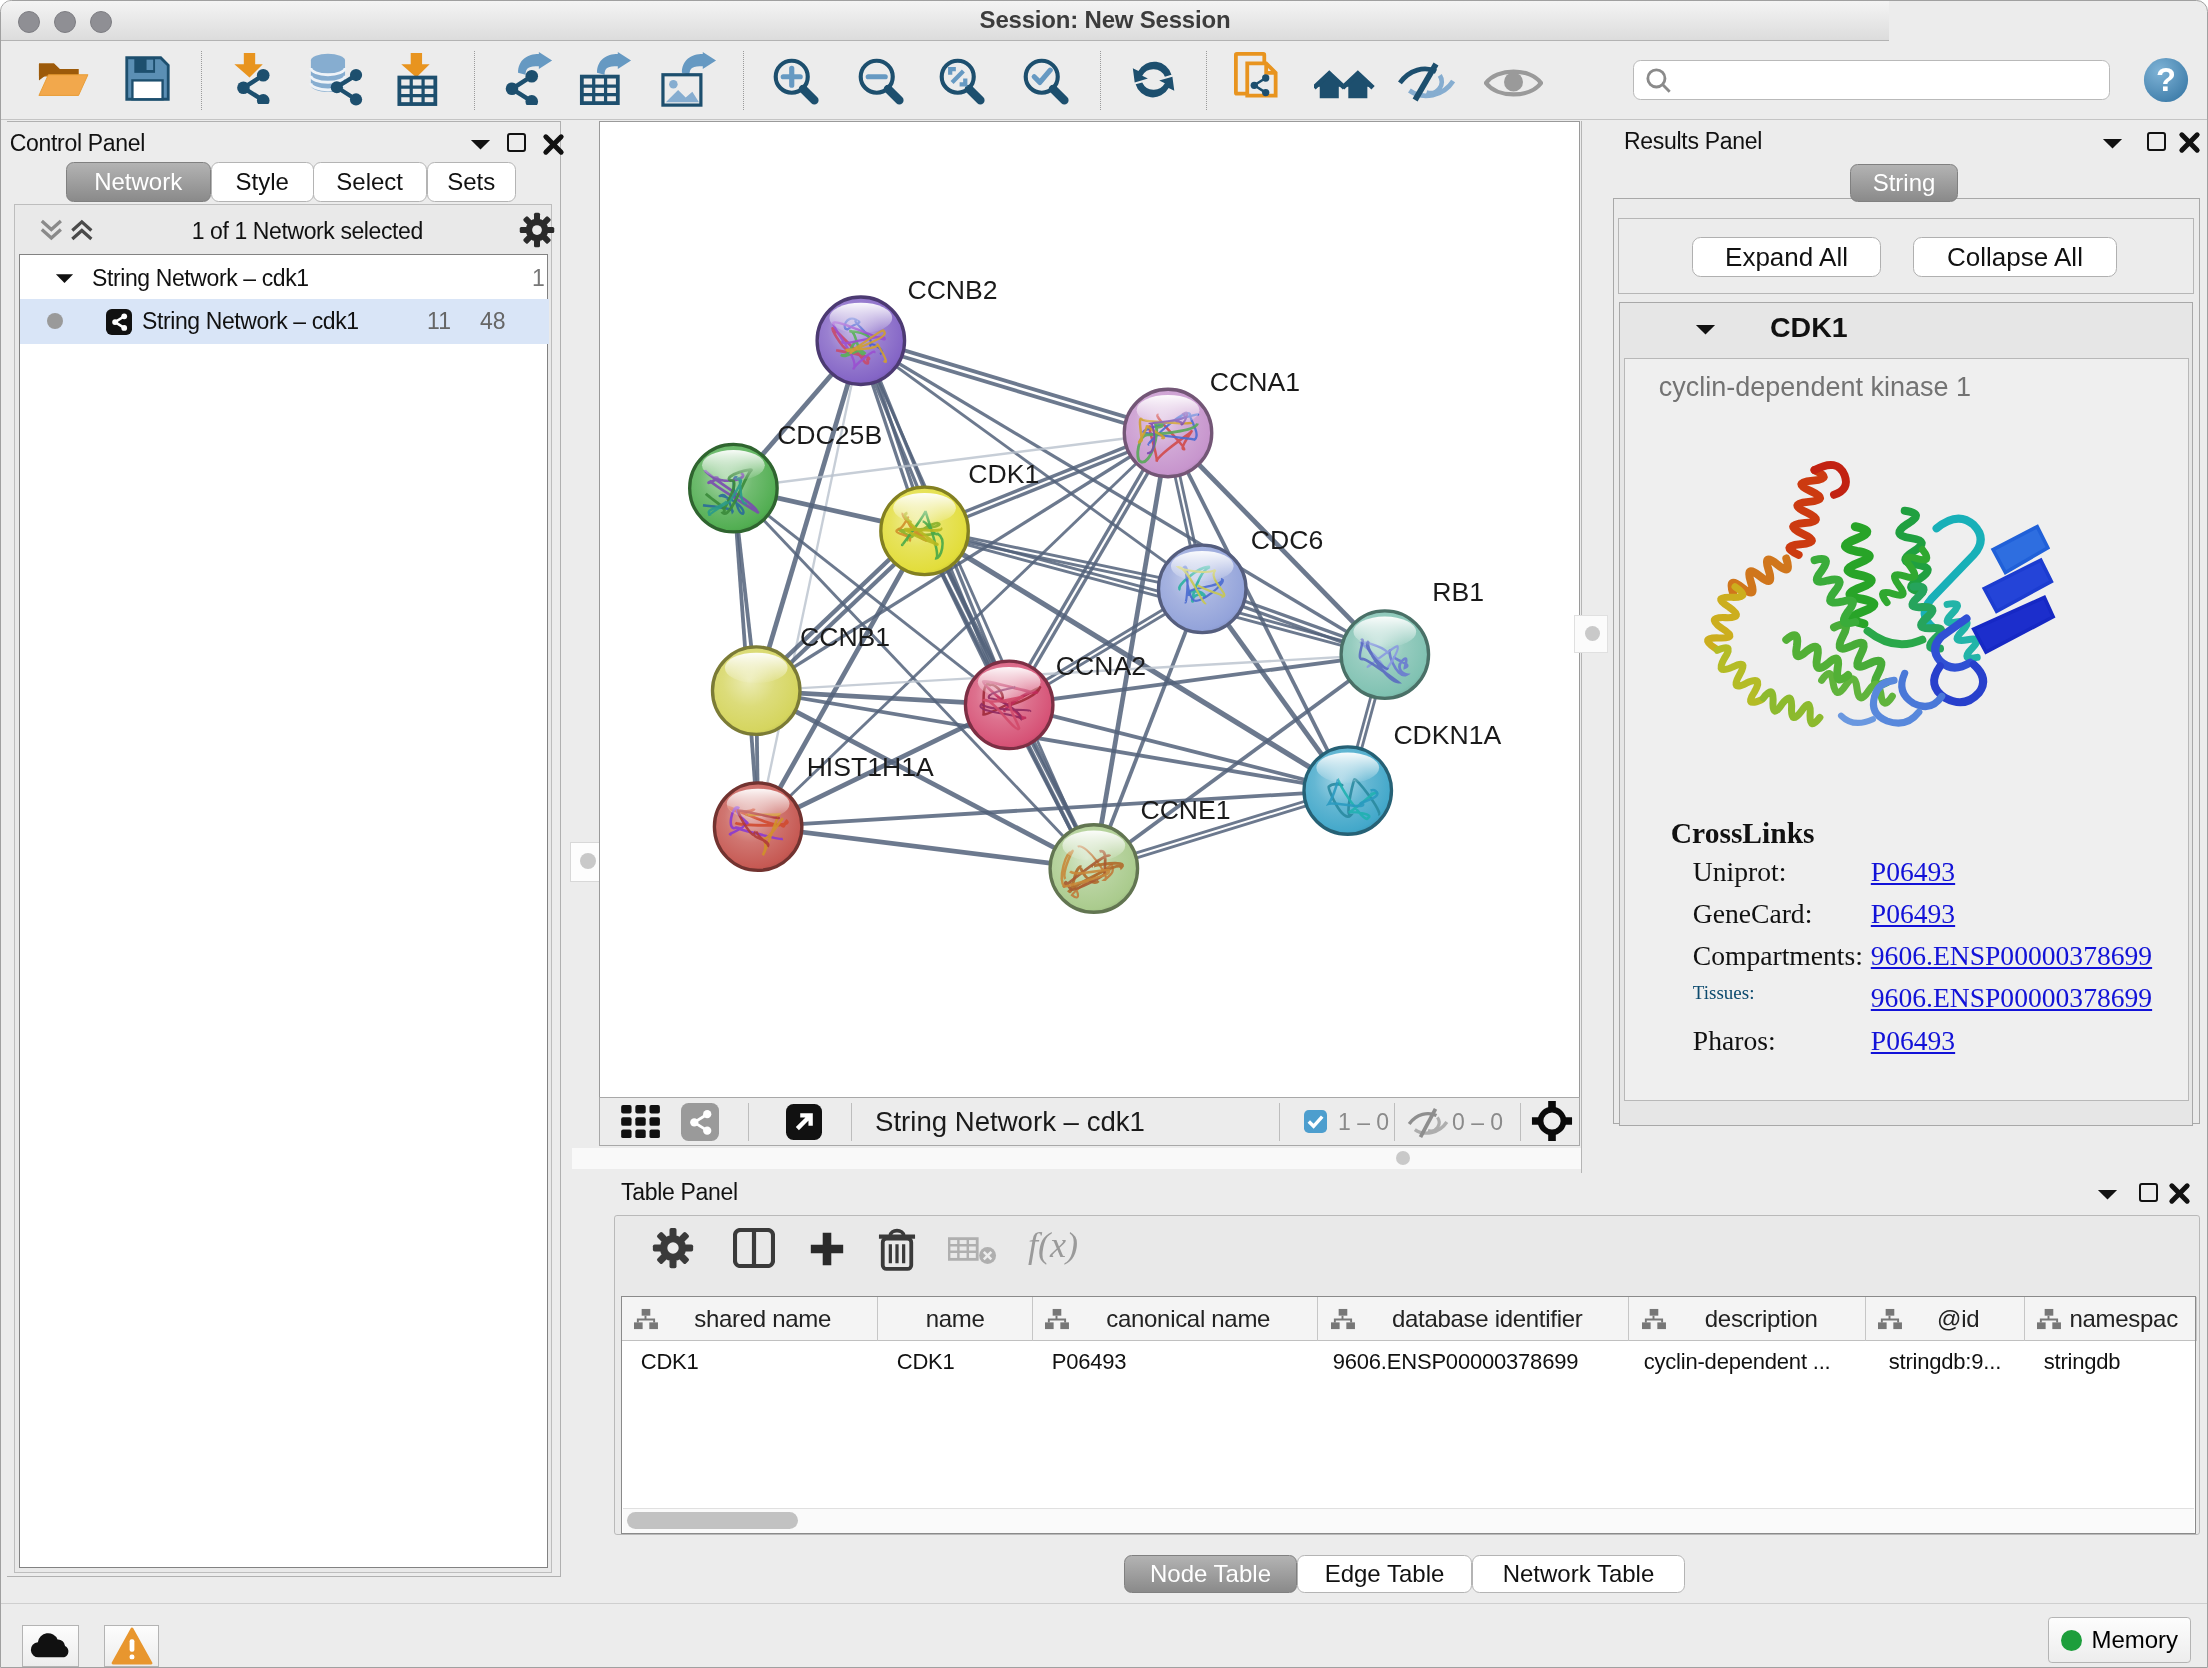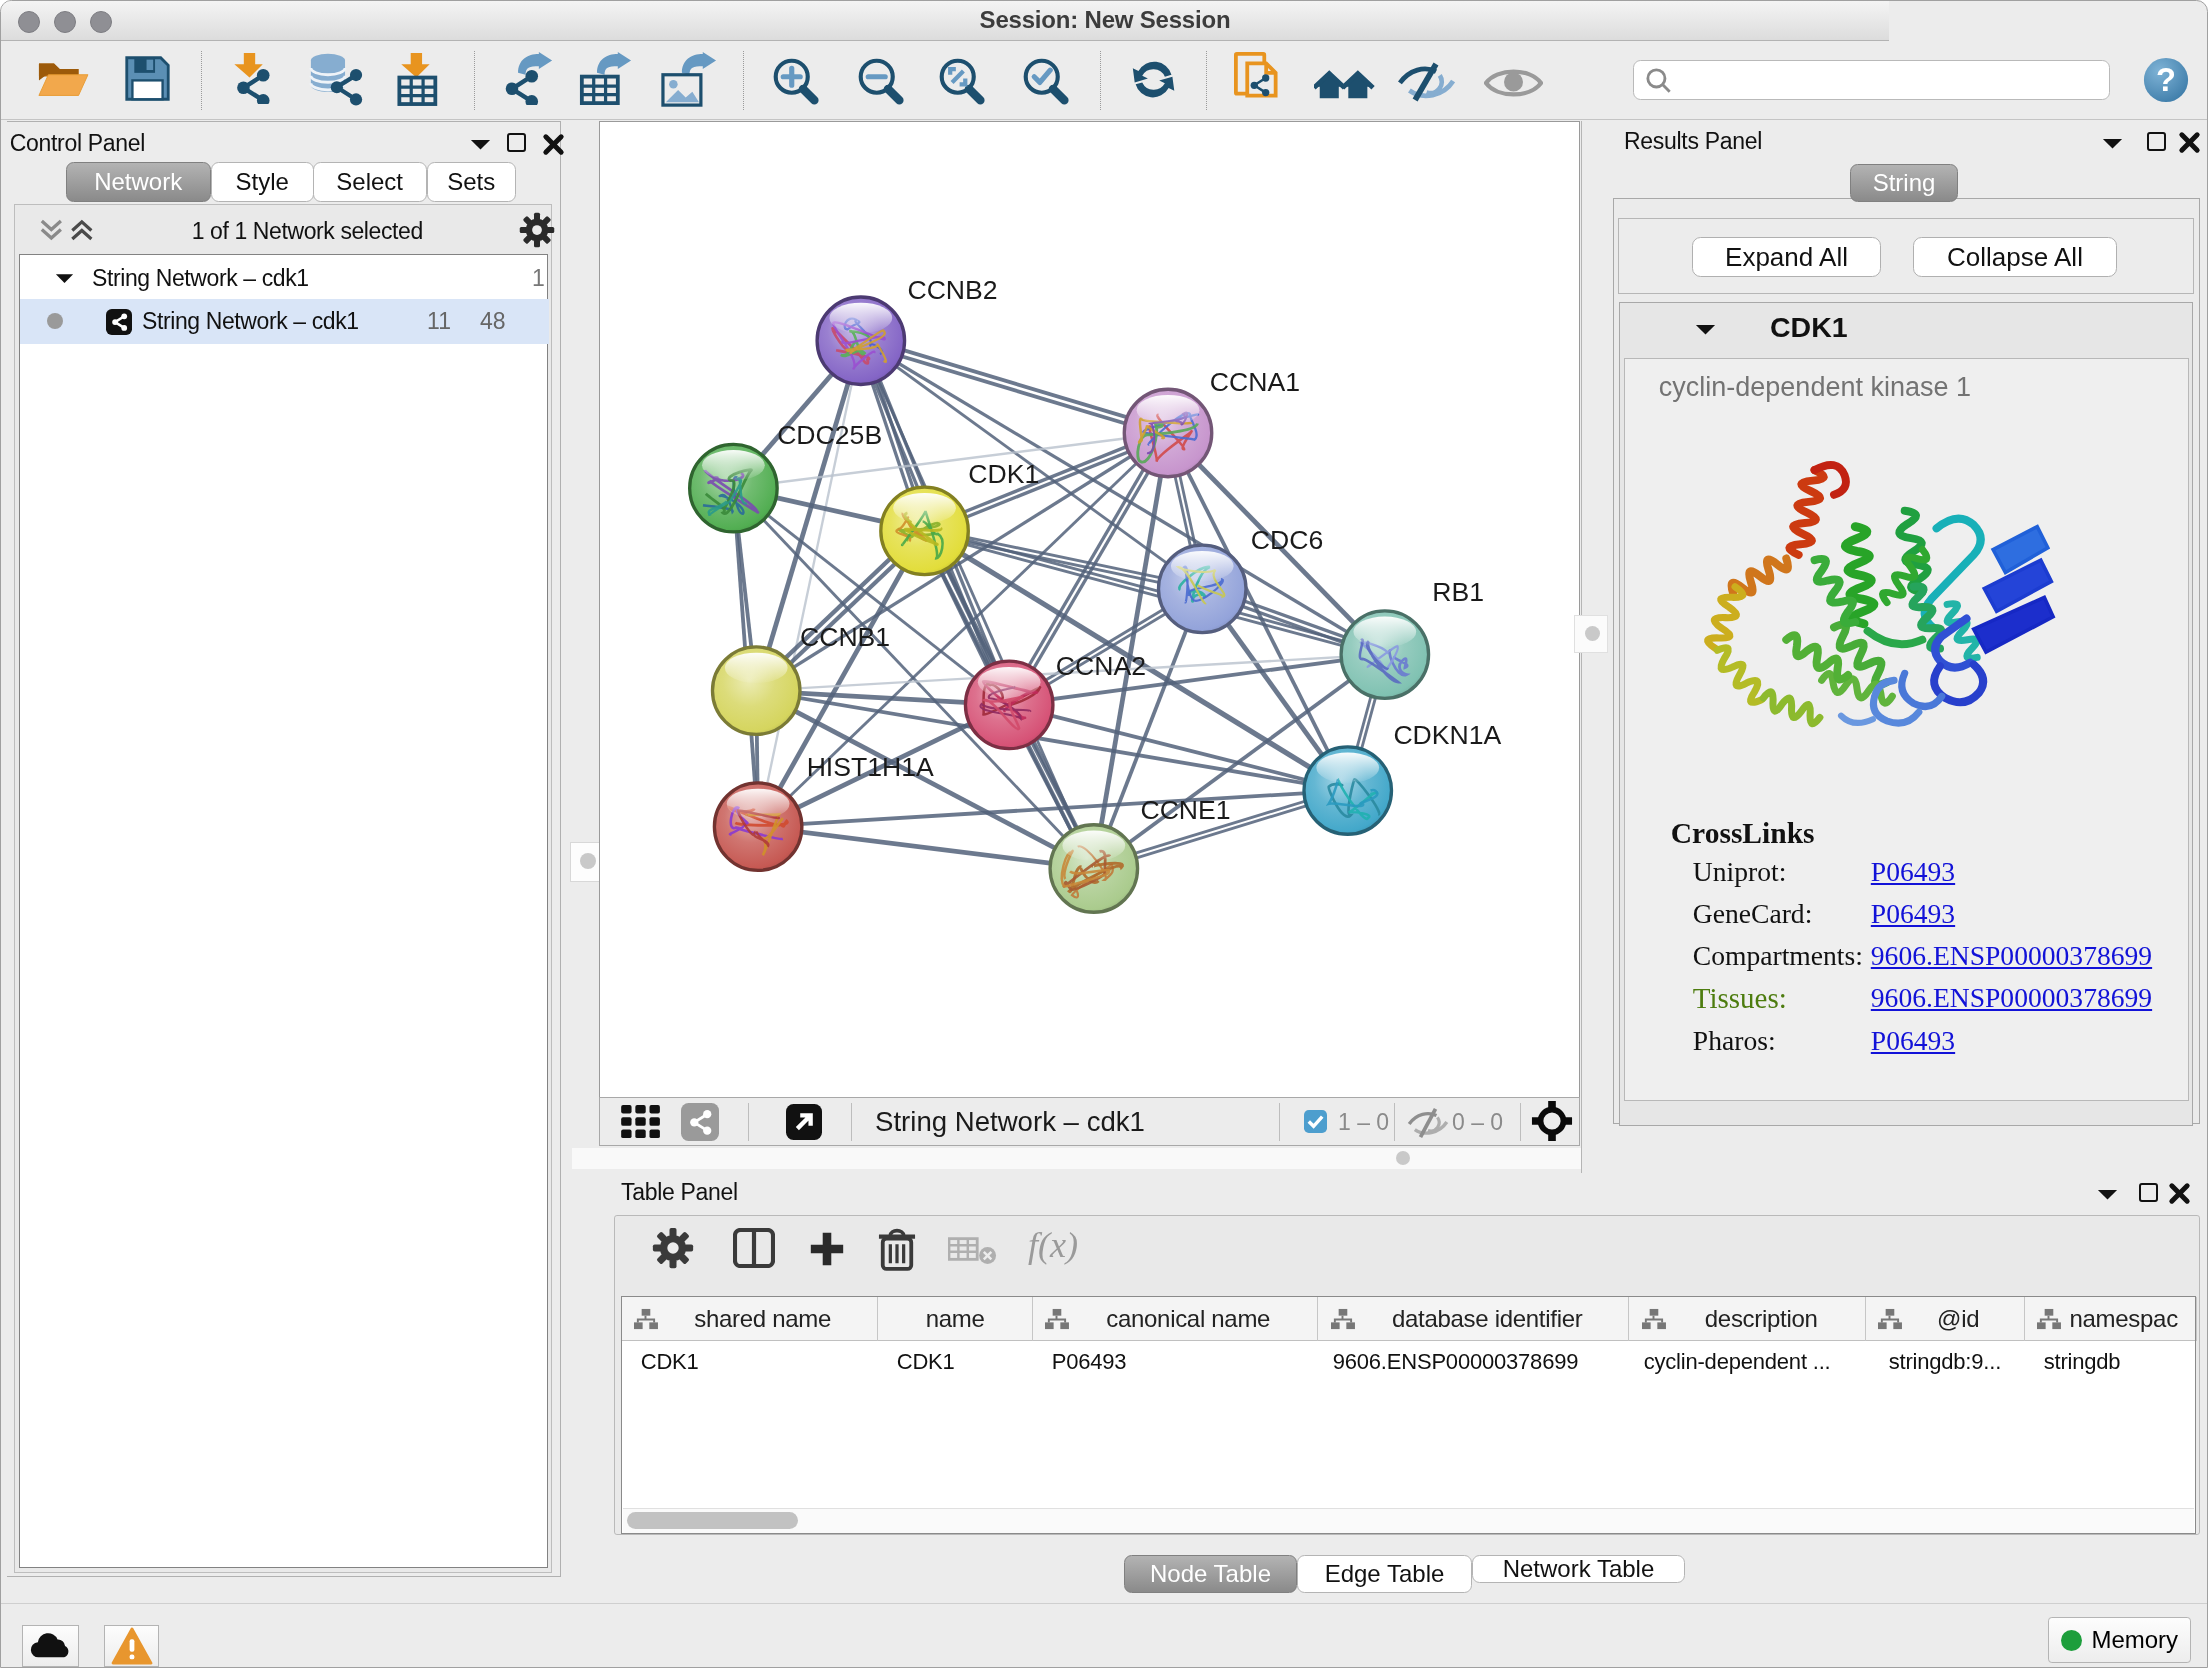--- a/index.html
+++ b/index.html
@@ -615,21 +615,21 @@
                 <path d="M216 300 q-22 10 -36 -4" stroke="#6a98e0" stroke-width="7" fill="none"></path>
               </g>
             </svg></div>
           <div class="abs" style="left:46px;top:458px;font-family:'Liberation Serif',serif;font-size:29.5px;font-weight:bold;color:#111;">CrossLinks</div>
           <div class="abs" style="left:68px;top:497px;font-family:'Liberation Serif',serif;font-size:27.6px;color:#111;">Uniprot:</div>
 <div class="abs" style="left:246px;top:497px;font-family:'Liberation Serif',serif;font-size:27.6px;"><a class="lnk">P06493</a></div>
           <div class="abs" style="left:68px;top:539px;font-family:'Liberation Serif',serif;font-size:27.6px;color:#111;">GeneCard:</div>
 <div class="abs" style="left:246px;top:539px;font-family:'Liberation Serif',serif;font-size:27.6px;"><a class="lnk">P06493</a></div>
           <div class="abs" style="left:68px;top:581px;font-family:'Liberation Serif',serif;font-size:27.6px;color:#111;">Compartments:</div>
 <div class="abs" style="left:246px;top:581px;font-family:'Liberation Serif',serif;font-size:27.6px;"><a class="lnk">9606.ENSP00000378699</a></div>
-          <div class="abs" style="left:68px;top:623px;font-family:'Liberation Serif',serif;font-size:29px;color:#4d7c0f;">Tissues:</div>
+          <div class="abs" style="left:68px;top:623px;font-family:'Liberation Serif',serif;font-size:19px;color:#0c4a6e;">Tissues:</div>
 <div class="abs" style="left:246px;top:623px;font-family:'Liberation Serif',serif;font-size:27.6px;"><a class="lnk">9606.ENSP00000378699</a></div>
           <div class="abs" style="left:68px;top:666px;font-family:'Liberation Serif',serif;font-size:27.6px;color:#111;">Pharos:</div>
 <div class="abs" style="left:246px;top:666px;font-family:'Liberation Serif',serif;font-size:27.6px;"><a class="lnk">P06493</a></div>
         </div>
       </div>
     </div>
     <div class="abs" style="left:1573px;top:614px;width:34px;height:38px;background:#fbfbfb;border:1px solid #e0e0e0;"></div>
     <div class="abs" style="left:1584px;top:625px;width:15px;height:15px;border-radius:50%;background:#c9c9c9;"></div>
     <div class="abs" style="left:571px;top:1172px;width:1638px;height:438px;background:#ececec;">
       <div class="abs" style="left:49px;top:5.7px;font-size:23px;color:#111;letter-spacing:-0.3px;">Table Panel</div>
@@ -738,21 +738,21 @@
           <div class="abs" style="left:711px;top:52px;font-size:22px;color:#111;letter-spacing:-0.2px;">9606.ENSP00000378699</div>
           <div class="abs" style="left:1022px;top:52px;font-size:22px;color:#111;letter-spacing:-0.2px;">cyclin-dependent ...</div>
           <div class="abs" style="left:1267px;top:52px;font-size:22px;color:#111;letter-spacing:-0.2px;">stringdb:9...</div>
           <div class="abs" style="left:1422px;top:52px;font-size:22px;color:#111;letter-spacing:-0.2px;">stringdb</div>
           <div class="abs" style="left:1px;top:211px;width:1571px;height:25px;background:#fafafa;border-top:1px solid #e0e0e0;"></div>
           <div class="abs" style="left:5.7px;top:215px;width:171px;height:17px;border-radius:8.6px;background:#c2c2c2;"></div>
         </div>
       </div>
       <div class="tab active" style="left:552px;top:382px;width:173px;height:38px;font-size:24px;">Node Table</div>
       <div class="tab" style="left:725px;top:382px;width:175px;height:38px;font-size:24px;">Edge Table</div>
-      <div class="tab" style="left:900px;top:382px;width:213px;height:28px;font-size:24px;">Network Table</div>
+      <div class="tab" style="left:900px;top:382px;width:213px;height:38px;font-size:24px;">Network Table</div>
     </div>
     <div class="abs" style="left:0;top:1602px;width:2208px;height:67px;background:#ececec;border-top:1px solid #cfcfcf;">
       <div class="pbtn" style="left:21px;top:21px;width:57px;height:42px;background:linear-gradient(#fdfdfd,#ededed);border:1px solid #b4b4b4;">
         <svg width="44" height="30" viewBox="0 0 46 32" style="">
           <path d="M10 28 a8 8 0 0 1 -1-16 a11 11 0 0 1 21-3 a7.5 7.5 0 0 1 8 7 a6.5 6.5 0 0 1 -1 12 Z" fill="#111"></path>
         </svg>
       </div>
       <div class="pbtn" style="left:103px;top:21px;width:55px;height:42px;background:linear-gradient(#fdfdfd,#ededed);border:1px solid #b4b4b4;">
         <svg width="42" height="38" viewBox="0 0 44 40" style="">
           <path d="M22 2 L42 38 H2 Z" fill="#e8962e" stroke="#e8962e" stroke-width="3" stroke-linejoin="round"></path>

